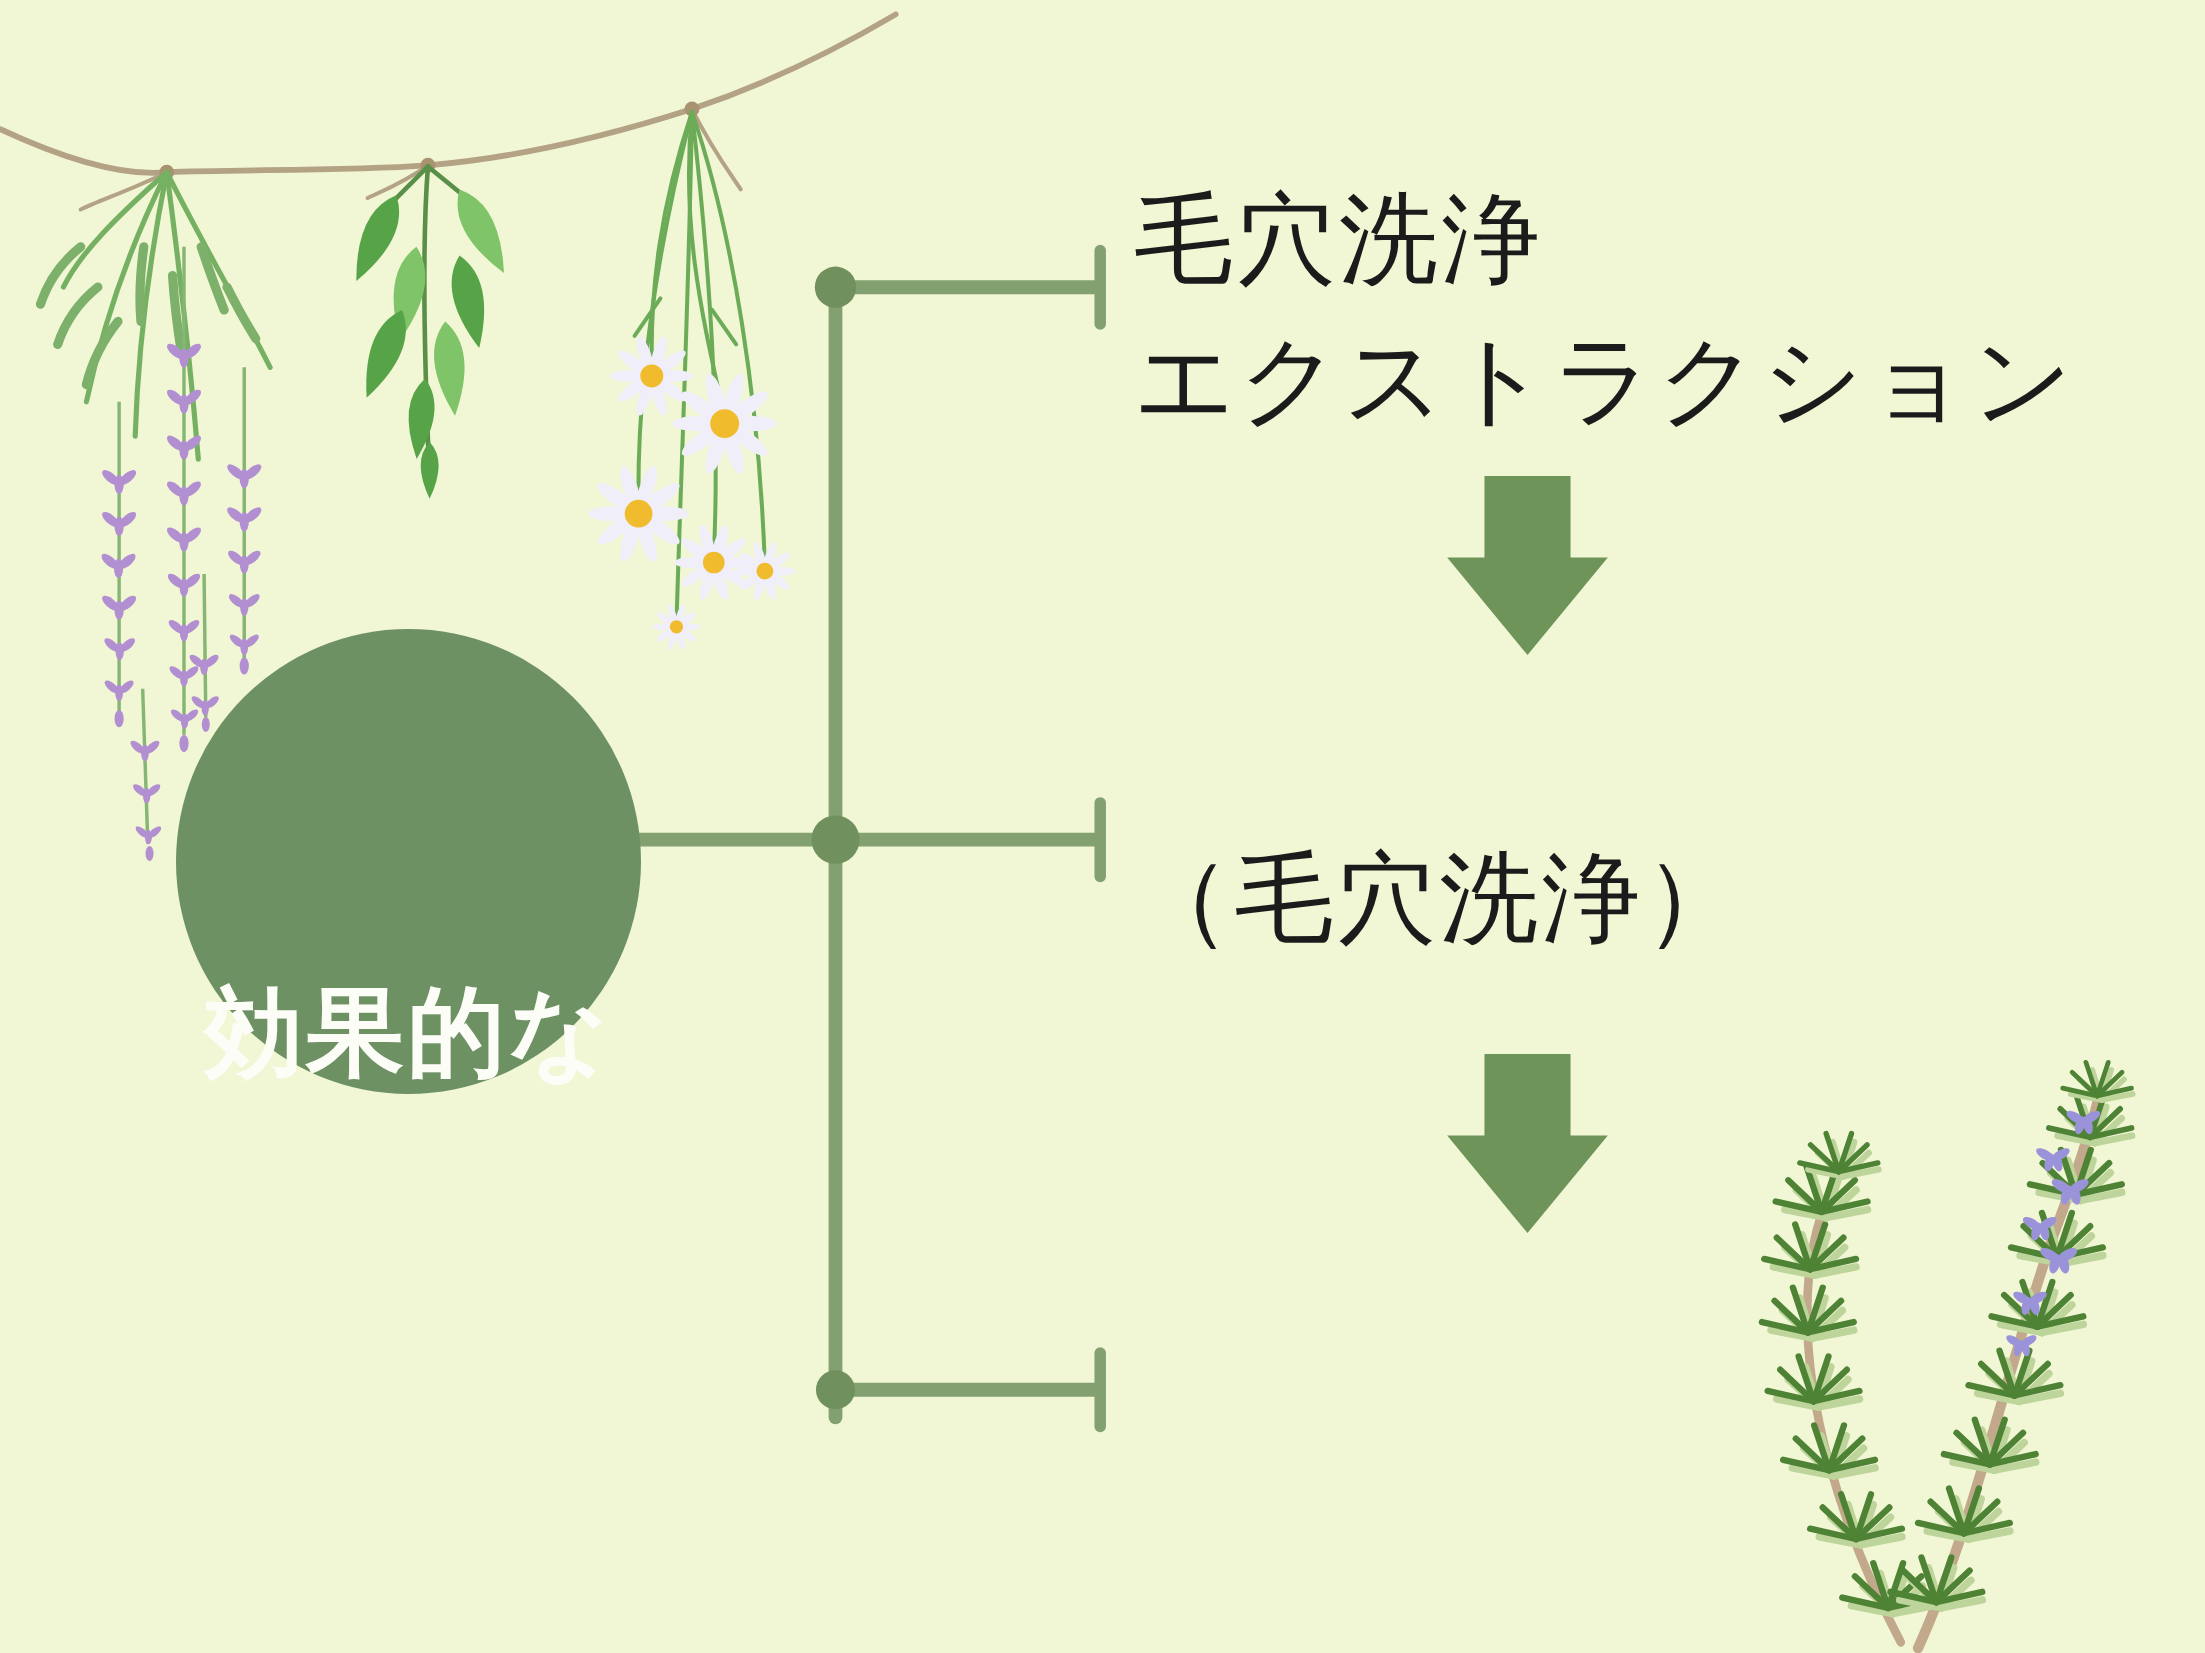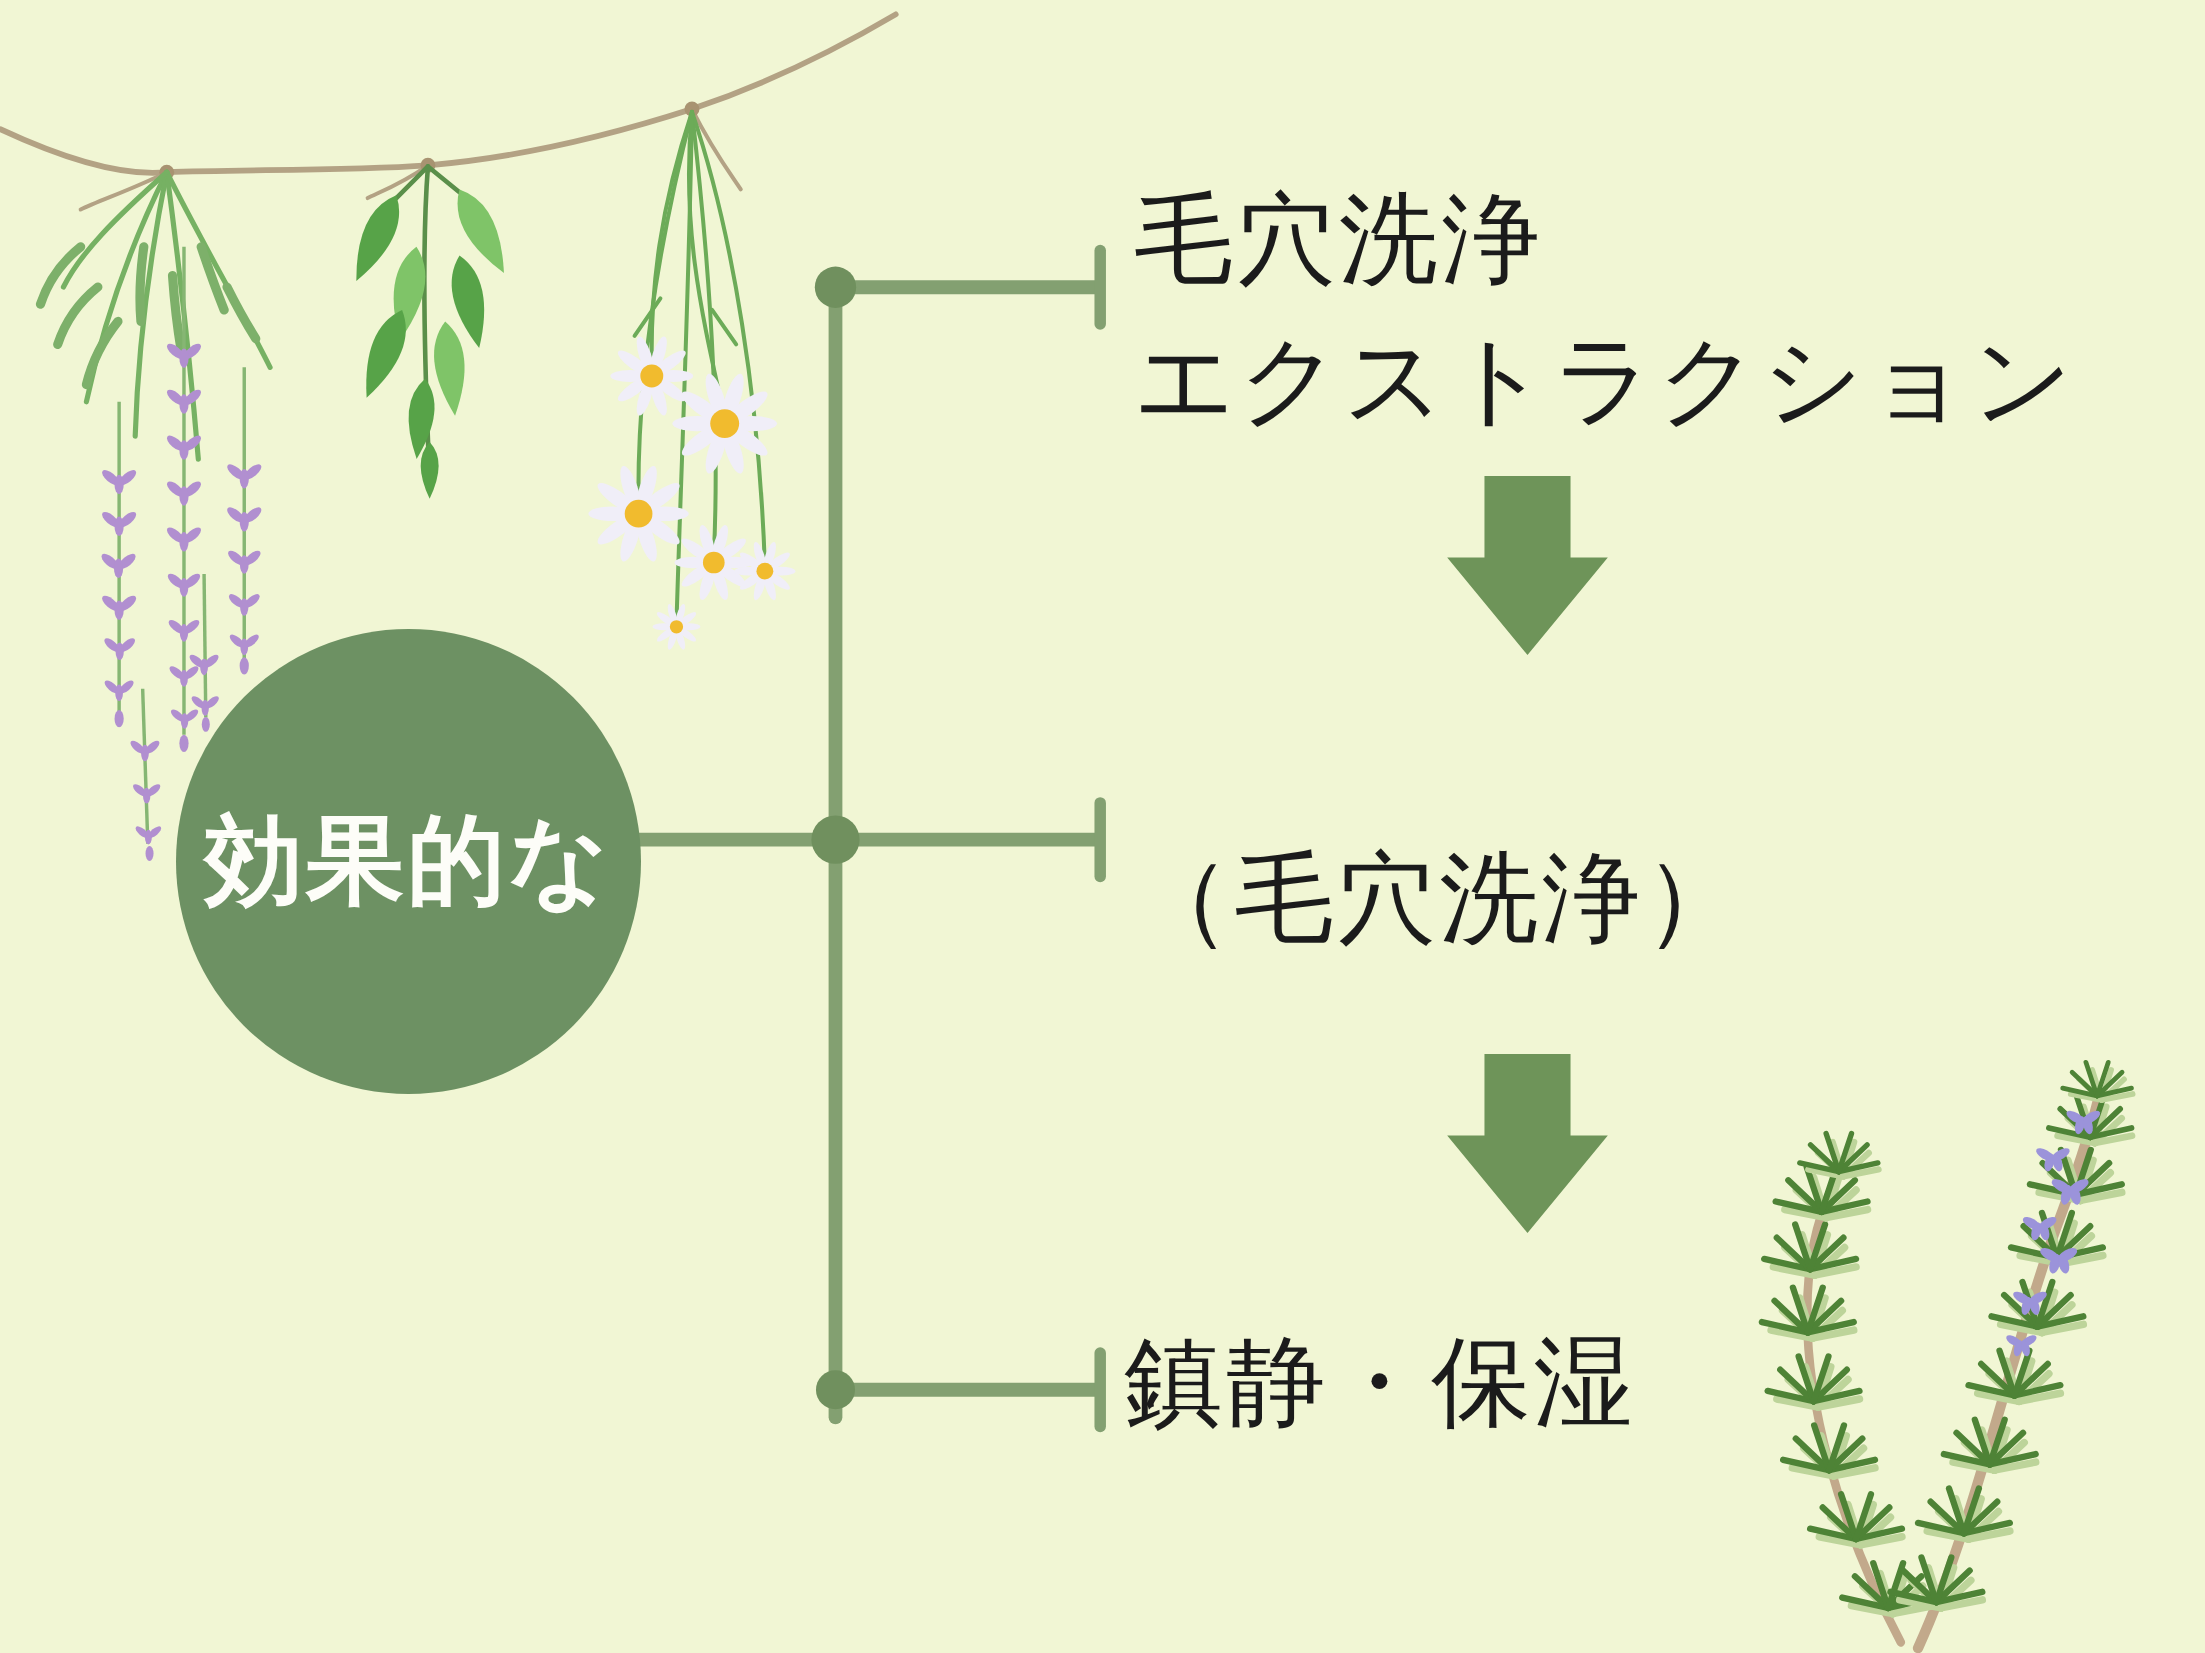--- a/index.html
+++ b/index.html
@@ -3,22 +3,22 @@
 <meta charset="utf-8">
 <style>
   html,body{margin:0;padding:0;background:#f1f6d4;}
   .canvas{position:relative;width:2205px;height:1654px;background:#f1f6d4;overflow:hidden;
           font-family:"Liberation Serif","DejaVu Serif",serif;}
   .deco{position:absolute;}
   .herbs{left:0;top:0;width:919px;height:861px;}
   .rosemary{left:1654px;top:1028px;width:551px;height:626px;}
   svg.connector{position:absolute;left:0;top:0;width:2205px;height:1654px;}
   .root-circle{position:absolute;left:176px;top:629px;width:465px;height:465px;border-radius:50%;
-               background:#6d9163;display:flex;flex-direction:column;align-items:center;justify-content:center;
-               font-family:Liberation Serif, serif;font-weight:bold;
+               background:#6d9163;display:flex;flex-direction:column;align-items:center;justify-content:flex-end;
+               font-family:Liberation Sans, sans-serif;font-weight:bold;
                color:#fdfdf8;font-size:98px;line-height:123px;letter-spacing:3.4px;text-align:center;}
   .step-line{position:absolute;font-size:99px;line-height:99px;color:#1b1b1b;letter-spacing:3.4px;
              white-space:nowrap;font-weight:500;}
   .s1a{left:1134px;top:190px;}
   .s1b{left:1134px;top:331px;}
   .s2a{left:1124px;top:714px;}
   .s2b{left:1132px;top:849px;}
   .s3 {left:1124px;top:1333px;}
   .arrow{position:absolute;width:161px;height:179px;}
   .a1{left:1447px;top:476px;}
@@ -252,21 +252,20 @@
     </g>
   </svg>
 
   <div class="root-circle">
     <span>効果的な</span>
   </div>
 
   <div class="step-line s1a">毛穴洗浄</div>
   <div class="step-line s1b">エクストラクション</div>
   <div class="step-line s2b">（毛穴洗浄）</div>
-  <div class="step-line s3">鎮静・保湿</div>
 
   <svg class="arrow a1" viewBox="0 0 280 312">
     <polygon points="65,0 215,0 215,142 280,142 140,312 0,142 65,142" fill="#6e9459"></polygon>
   </svg>
   <svg class="arrow a2" viewBox="0 0 280 312">
     <polygon points="65,0 215,0 215,142 280,142 140,312 0,142 65,142" fill="#6e9459"></polygon>
   </svg>
 
 </div>
 

